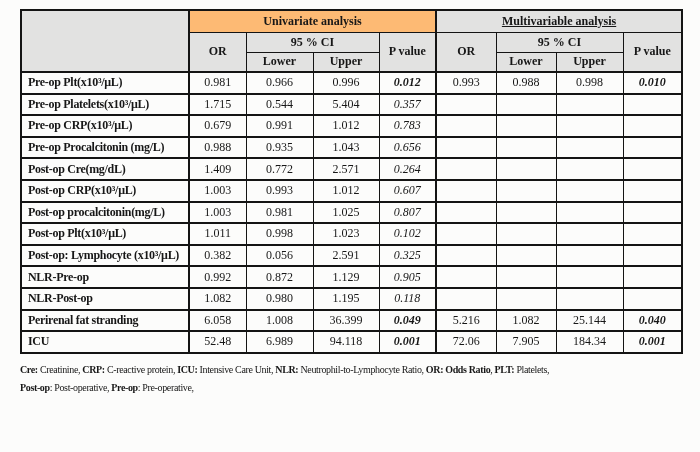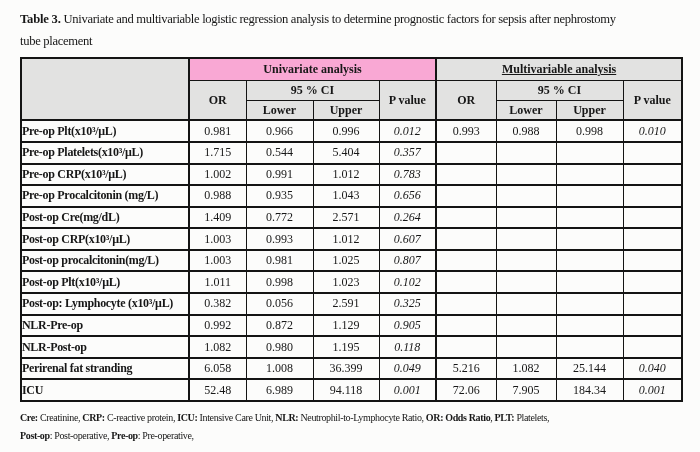--- a/index.html
+++ b/index.html
@@ -36,58 +36,57 @@
     overflow: hidden;
     white-space: nowrap;
   }
   thead th { font-weight: bold; }
   thead tr.gh th { height: 22px; }
   thead tr.sh th { height: 20px; }
   tbody td { height: 21.6px; border-top-width: 2px; }
   td.rowlabel {
     text-align: left;
     font-weight: bold;
-    padding-left: 0;
+    padding-left: 6px;
     letter-spacing: -0.3px;
   }
   .group-start { border-left-width: 2px !important; }
   td.pval { font-style: italic; }
-  td.pval.sig { font-weight: normal; }
+  td.pval.sig { font-weight: bold; }
 
   .footnote {
     font-size: 10px;
     line-height: 1.78;
     letter-spacing: -0.36px;
     margin-top: 7px;
     white-space: nowrap;
   }
 </style>
 </head>
 <body>
 
 <div class="page">
 
-  <p class="caption"><b>Table 3.</b> <span>Univariate and multivariable logistic regression analysis to determine prognostic factors for sepsis after nephrostomy</span><br><span>tube placement</span></p>
 
   <table class="regression">
     <colgroup>
       <col style="width:168px">
       <col style="width:57px">
       <col style="width:67px">
       <col style="width:66px">
       <col style="width:57px">
       <col style="width:60px">
       <col style="width:60px">
       <col style="width:67px">
       <col style="width:59px">
     </colgroup>
     <thead>
       <tr class="gh">
         <th rowspan="3" class="corner" style="background: rgb(226, 226, 225);"></th>
-        <th colspan="4" class="group-start" style="background: #f9a8d4;">Univariate analysis</th>
+        <th colspan="4" class="group-start" style="background: #fdba74;">Univariate analysis</th>
         <th colspan="4" class="group-start" style="background: rgb(226, 226, 225); text-decoration: underline;">Multivariable analysis</th>
       </tr>
       <tr class="sh">
         <th rowspan="2" class="group-start" style="background: rgb(226, 226, 225);">OR</th>
         <th colspan="2" style="background: rgb(226, 226, 225);">95 % CI</th>
         <th rowspan="2" style="background: rgb(226, 226, 225);">P value</th>
         <th rowspan="2" class="group-start" style="background: rgb(226, 226, 225);">OR</th>
         <th colspan="2" style="background: rgb(226, 226, 225);">95 % CI</th>
         <th rowspan="2" style="background: rgb(226, 226, 225);">P value</th>
       </tr>
@@ -116,21 +115,21 @@
           <td>0.544</td>
           <td>5.404</td>
           <td class="pval">0.357</td>
           <td class="group-start"></td>
           <td></td>
           <td></td>
           <td class="pval"></td>
         </tr>
         <tr>
           <td class="rowlabel">Pre-op CRP(x10³/μL)</td>
-          <td class="group-start">1.002</td>
+          <td class="group-start">0.679</td>
           <td>0.991</td>
           <td>1.012</td>
           <td class="pval">0.783</td>
           <td class="group-start"></td>
           <td></td>
           <td></td>
           <td class="pval"></td>
         </tr>
         <tr>
           <td class="rowlabel">Pre-op Procalcitonin (mg/L)</td>

